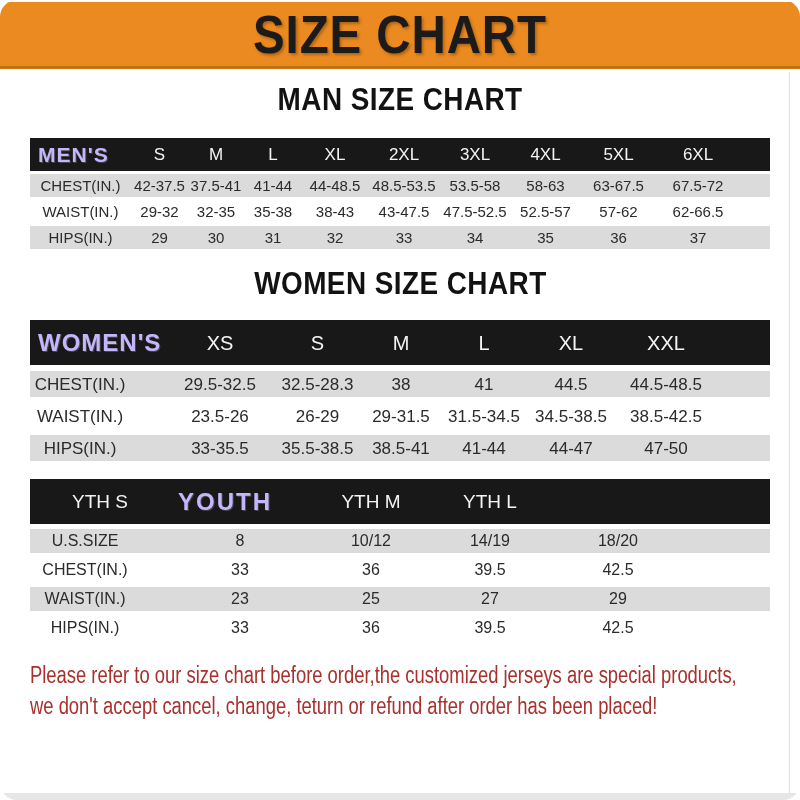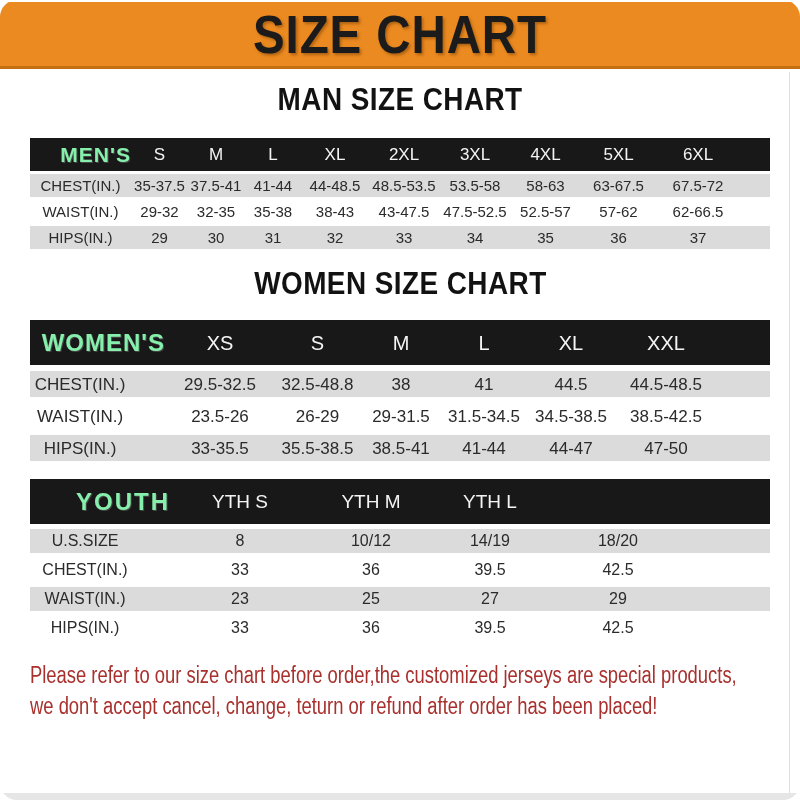--- a/index.html
+++ b/index.html
@@ -35,21 +35,21 @@
   .size-table { width:740px; margin-left:30px; }
   .t-men   { margin-top:23px; }
   .t-women { margin-top:21px; }
   .t-youth { margin-top:18px; }
   .trow { display:grid; align-items:center; width:740px; }
   .thead { background:var(--header_bar,#181818); color:#fff; }
   .rgray  { background:var(--row_gray,#DBDBDB); }
   .rwhite { background:#ffffff; }
   .tcell { text-align:center; color:#2b2b2b; white-space:nowrap; line-height:1; }
   .corner {
-    text-align:right; font-weight:bold; color:#86efac;
+    text-align:left; padding-left:8px; font-weight:bold; color:#c4b5fd;
     text-shadow:1px 1px 0 rgba(255,255,255,0.2);
   }
   .colhead { color:#f4f4f4; }
   
   .t-men .trow { grid-template-columns:101px 57px 56px 58px 66px 72px 70px 71px 75px 84px; height:23px; margin-bottom:3px; }
   .t-men .thead { height:33px; }
   .t-men .tcell   { font-size:15px; }
   .t-men .colhead { font-size:17px; }
   .t-men .corner  { font-size:21px; letter-spacing:1px; }
   
@@ -96,21 +96,21 @@
         <div class="tcell colhead">L</div>
         <div class="tcell colhead">XL</div>
         <div class="tcell colhead">2XL</div>
         <div class="tcell colhead">3XL</div>
         <div class="tcell colhead">4XL</div>
         <div class="tcell colhead">5XL</div>
         <div class="tcell colhead">6XL</div>
       </div>
       <div class="trow rgray">
         <div class="tcell rowlabel">CHEST(IN.)</div>
-        <div class="tcell ">35-37.5</div>
+        <div class="tcell ">42-37.5</div>
         <div class="tcell ">37.5-41</div>
         <div class="tcell ">41-44</div>
         <div class="tcell ">44-48.5</div>
         <div class="tcell ">48.5-53.5</div>
         <div class="tcell ">53.5-58</div>
         <div class="tcell ">58-63</div>
         <div class="tcell ">63-67.5</div>
         <div class="tcell ">67.5-72</div>
       </div>
       <div class="trow rwhite">
@@ -148,21 +148,21 @@
         <div class="tcell colhead">XS</div>
         <div class="tcell colhead">S</div>
         <div class="tcell colhead">M</div>
         <div class="tcell colhead">L</div>
         <div class="tcell colhead">XL</div>
         <div class="tcell colhead">XXL</div>
       </div>
       <div class="trow rgray">
         <div class="tcell rowlabel">CHEST(IN.)</div>
         <div class="tcell ">29.5-32.5</div>
-        <div class="tcell ">32.5-48.8</div>
+        <div class="tcell ">32.5-28.3</div>
         <div class="tcell ">38</div>
         <div class="tcell ">41</div>
         <div class="tcell ">44.5</div>
         <div class="tcell ">44.5-48.5</div>
       </div>
       <div class="trow rwhite">
         <div class="tcell rowlabel">WAIST(IN.)</div>
         <div class="tcell ">23.5-26</div>
         <div class="tcell ">26-29</div>
         <div class="tcell ">29-31.5</div>
@@ -176,22 +176,22 @@
         <div class="tcell ">35.5-38.5</div>
         <div class="tcell ">38.5-41</div>
         <div class="tcell ">41-44</div>
         <div class="tcell ">44-47</div>
         <div class="tcell ">47-50</div>
       </div>
     </div>
 
   <div class="size-table t-youth">
       <div class="trow thead">
+        <div class="tcell colhead">YTH S</div>
         <div class="tcell corner">YOUTH</div>
-        <div class="tcell colhead">YTH S</div>
         <div class="tcell colhead">YTH M</div>
         <div class="tcell colhead">YTH L</div>
       </div>
       <div class="trow rgray">
         <div class="tcell rowlabel">U.S.SIZE</div>
         <div class="tcell ">8</div>
         <div class="tcell ">10/12</div>
         <div class="tcell ">14/19</div>
         <div class="tcell ">18/20</div>
       </div>

